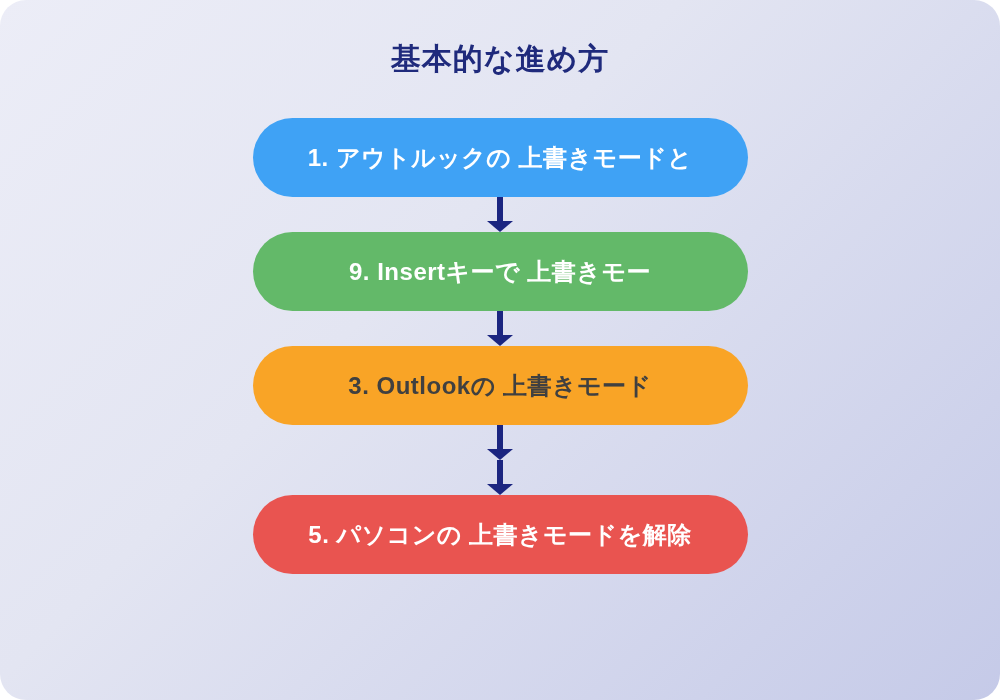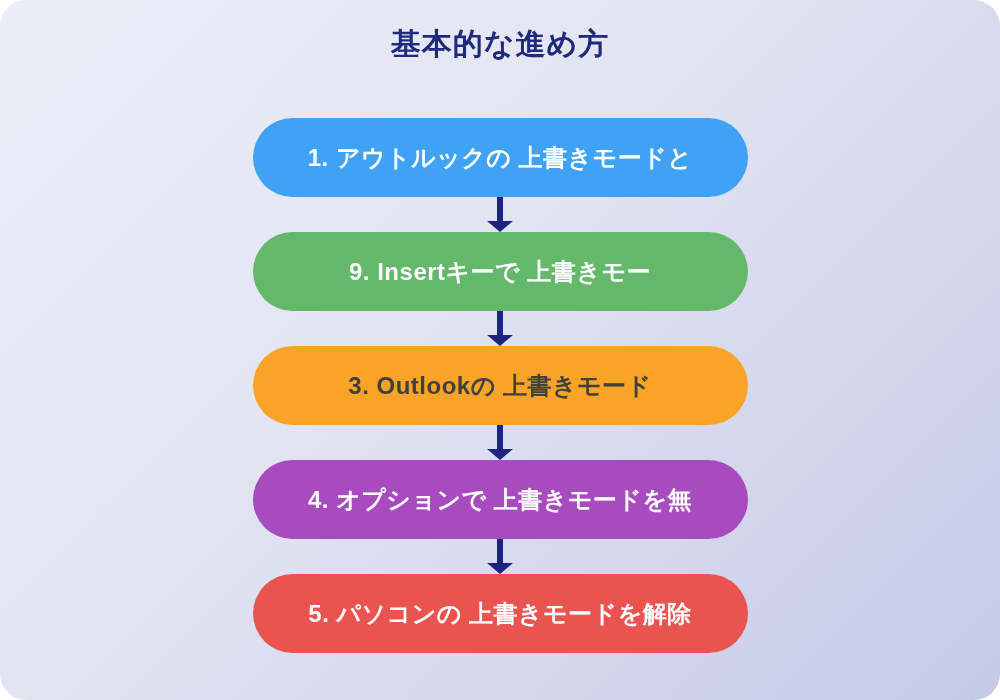--- a/index.html
+++ b/index.html
@@ -11,21 +11,21 @@
   .canvas {
     position: relative;
     width: 1000px;
     height: 700px;
     border-radius: 26px;
     overflow: hidden;
     background: linear-gradient(135deg, #ECEDF7 0%, #E3E5F2 40%, #C5CAE8 100%);
   }
   .title {
     position: absolute;
-    top: 24px;
+    top: 39px;
     left: 0;
     width: 100%;
     text-align: center;
     font-size: 30px;
     font-weight: 700;
     letter-spacing: 1px;
     margin: 0;
   }
   .flow {
     position: absolute;
@@ -77,21 +77,20 @@
           <polygon points="2,24 28,24 15,35" fill="#1B2580"></polygon>
         </svg>
       </div>
       <div class="pill" style="background: rgb(249, 164, 38); color: #404040;">3. Outlookの 上書きモード</div>
       <div class="arrow-wrap">
         <svg width="30" height="35" viewBox="0 0 30 35">
           <rect x="12" y="0" width="6" height="26" fill="#1B2580"></rect>
           <polygon points="2,24 28,24 15,35" fill="#1B2580"></polygon>
         </svg>
       </div>
-      <div class="pill" style="background: rgb(167, 75, 191); color: rgb(255, 255, 255);">4. オプションで 上書きモードを無</div>
       <div class="arrow-wrap">
         <svg width="30" height="35" viewBox="0 0 30 35">
           <rect x="12" y="0" width="6" height="26" fill="#1B2580"></rect>
           <polygon points="2,24 28,24 15,35" fill="#1B2580"></polygon>
         </svg>
       </div>
       <div class="pill" style="background: rgb(233, 84, 80); color: #ffffff;">5. パソコンの 上書きモードを解除</div>
     </div>
 </div>
 

